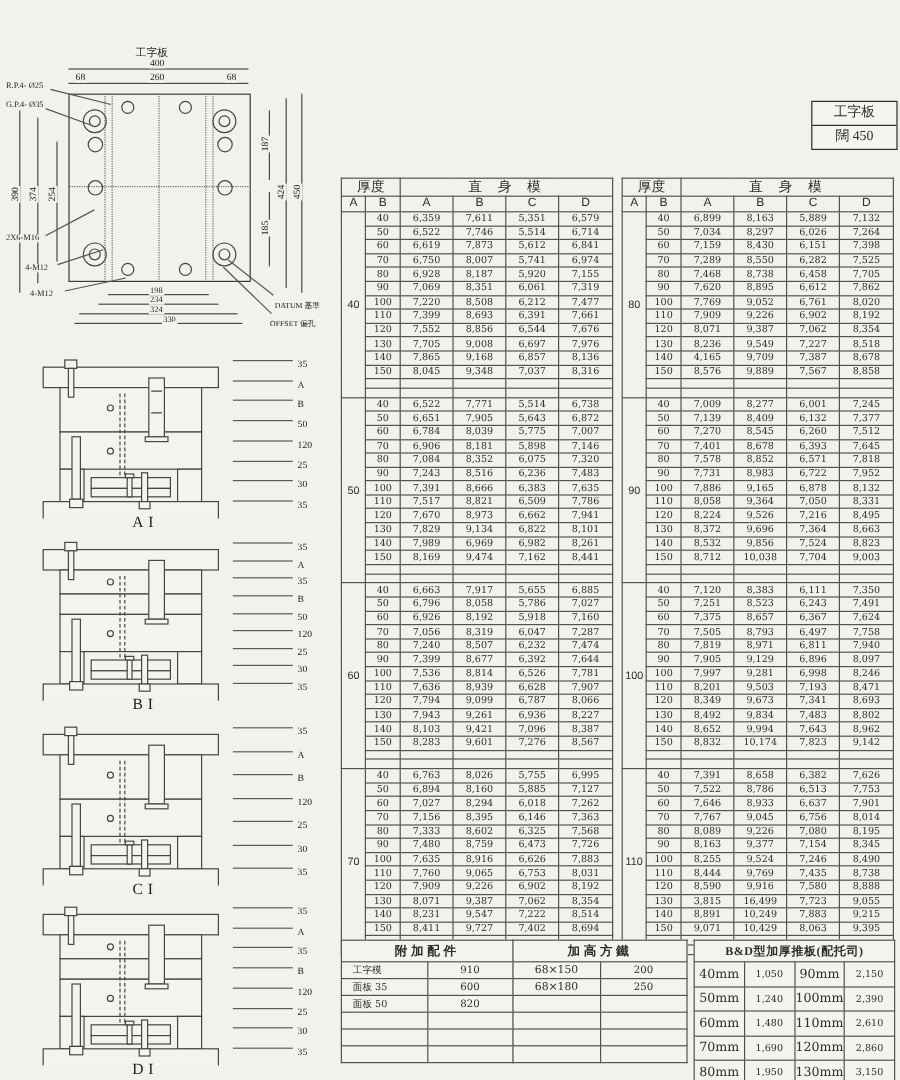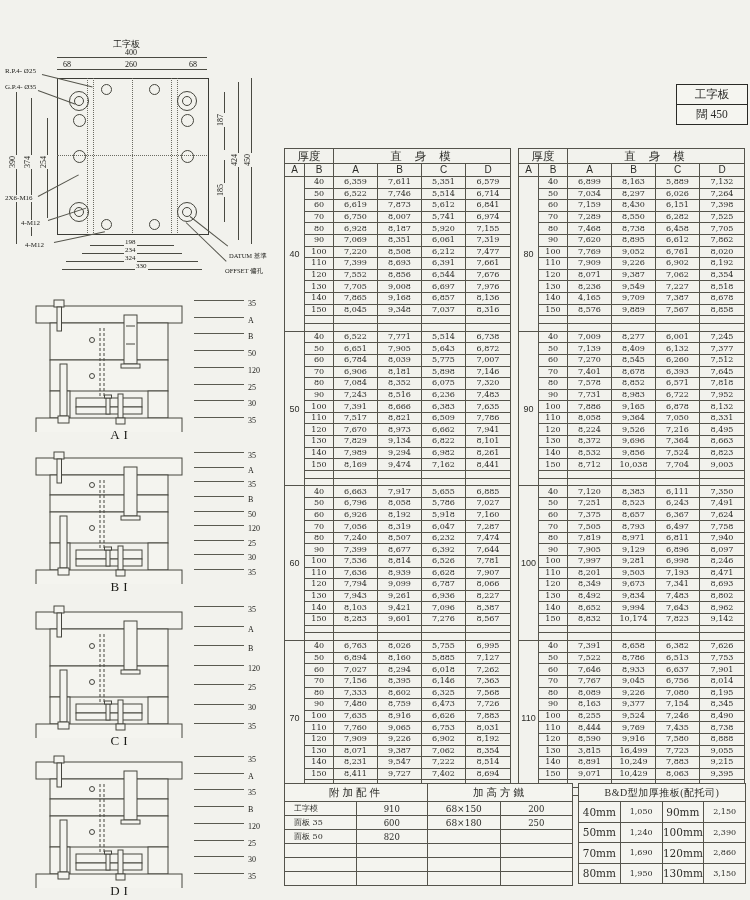--- a/index.html
+++ b/index.html
@@ -45,21 +45,21 @@
   .ptable .ph1{font-size:11.5px;height:14px;font-family:"Liberation Serif",serif;font-weight:normal;}
   .ptable .spread{letter-spacing:13px;text-indent:10px;}
   .ptable .ph2{font-size:10px;height:12px;font-family:"Liberation Sans",sans-serif;}
   .ptable .gnum{font-size:9px;font-family:"Liberation Sans",sans-serif;}
   .ptable .blank td{height:6.8px;}
 
   
   .btable{border-collapse:collapse;table-layout:fixed;position:absolute;border:1.5px solid #3e3e38;background:#f4f4ef;}
   .btable td,.btable th{border:1px solid #55544c;text-align:center;padding:0;font-weight:normal;
                         font-size:8.5px;height:13px;color:#2d2d29;font-family:"DejaVu Serif",serif;}
-  .btable th{font-size:10.5px;height:17px;letter-spacing:3px;font-family:"Liberation Serif",serif;}
+  .btable th{font-size:10.5px;height:17px;letter-spacing:3px;font-family:"Liberation Serif",serif;font-weight:bold;}
   #acc-table{left:284px;top:783px;width:144px;}
   #acc-table td:first-child{text-align:left;padding-left:9px;font-size:8px;}
   #riser-table{left:427px;top:783px;width:146px;}
   #riser-table td:first-child{font-size:9px;}
   #bd-table{left:578px;top:783px;width:168px;}
   #bd-table th{letter-spacing:0.5px;font-size:10px;margin-left:41px;}
   #bd-table td{height:19.5px;}
   #bd-table td:nth-child(odd){font-size:10.5px;}
   #bd-table td:nth-child(even){font-size:8px;}
 </style>
@@ -590,21 +590,21 @@
           <tr>
             <td class="bcol">130</td>
             <td class="dcol">7,829</td>
             <td class="dcol">9,134</td>
             <td class="dcol">6,822</td>
             <td class="dcol">8,101</td>
           </tr>
           <tr>
             <td class="bcol">140</td>
             <td class="dcol">7,989</td>
-            <td class="dcol">9,294</td>
+            <td class="dcol">6,969</td>
             <td class="dcol">6,982</td>
             <td class="dcol">8,261</td>
           </tr>
           <tr>
             <td class="bcol">150</td>
             <td class="dcol">8,169</td>
             <td class="dcol">9,474</td>
             <td class="dcol">7,162</td>
             <td class="dcol">8,441</td>
           </tr>
@@ -1325,20 +1325,26 @@
           <td>90mm</td>
           <td>2,150</td>
         </tr>
         <tr>
           <td>50mm</td>
           <td>1,240</td>
           <td>100mm</td>
           <td>2,390</td>
         </tr>
         <tr>
+          <td>60mm</td>
+          <td>1,480</td>
+          <td>110mm</td>
+          <td>2,610</td>
+        </tr>
+        <tr>
           <td>70mm</td>
           <td>1,690</td>
           <td>120mm</td>
           <td>2,860</td>
         </tr>
         <tr>
           <td>80mm</td>
           <td>1,950</td>
           <td>130mm</td>
           <td>3,150</td>

